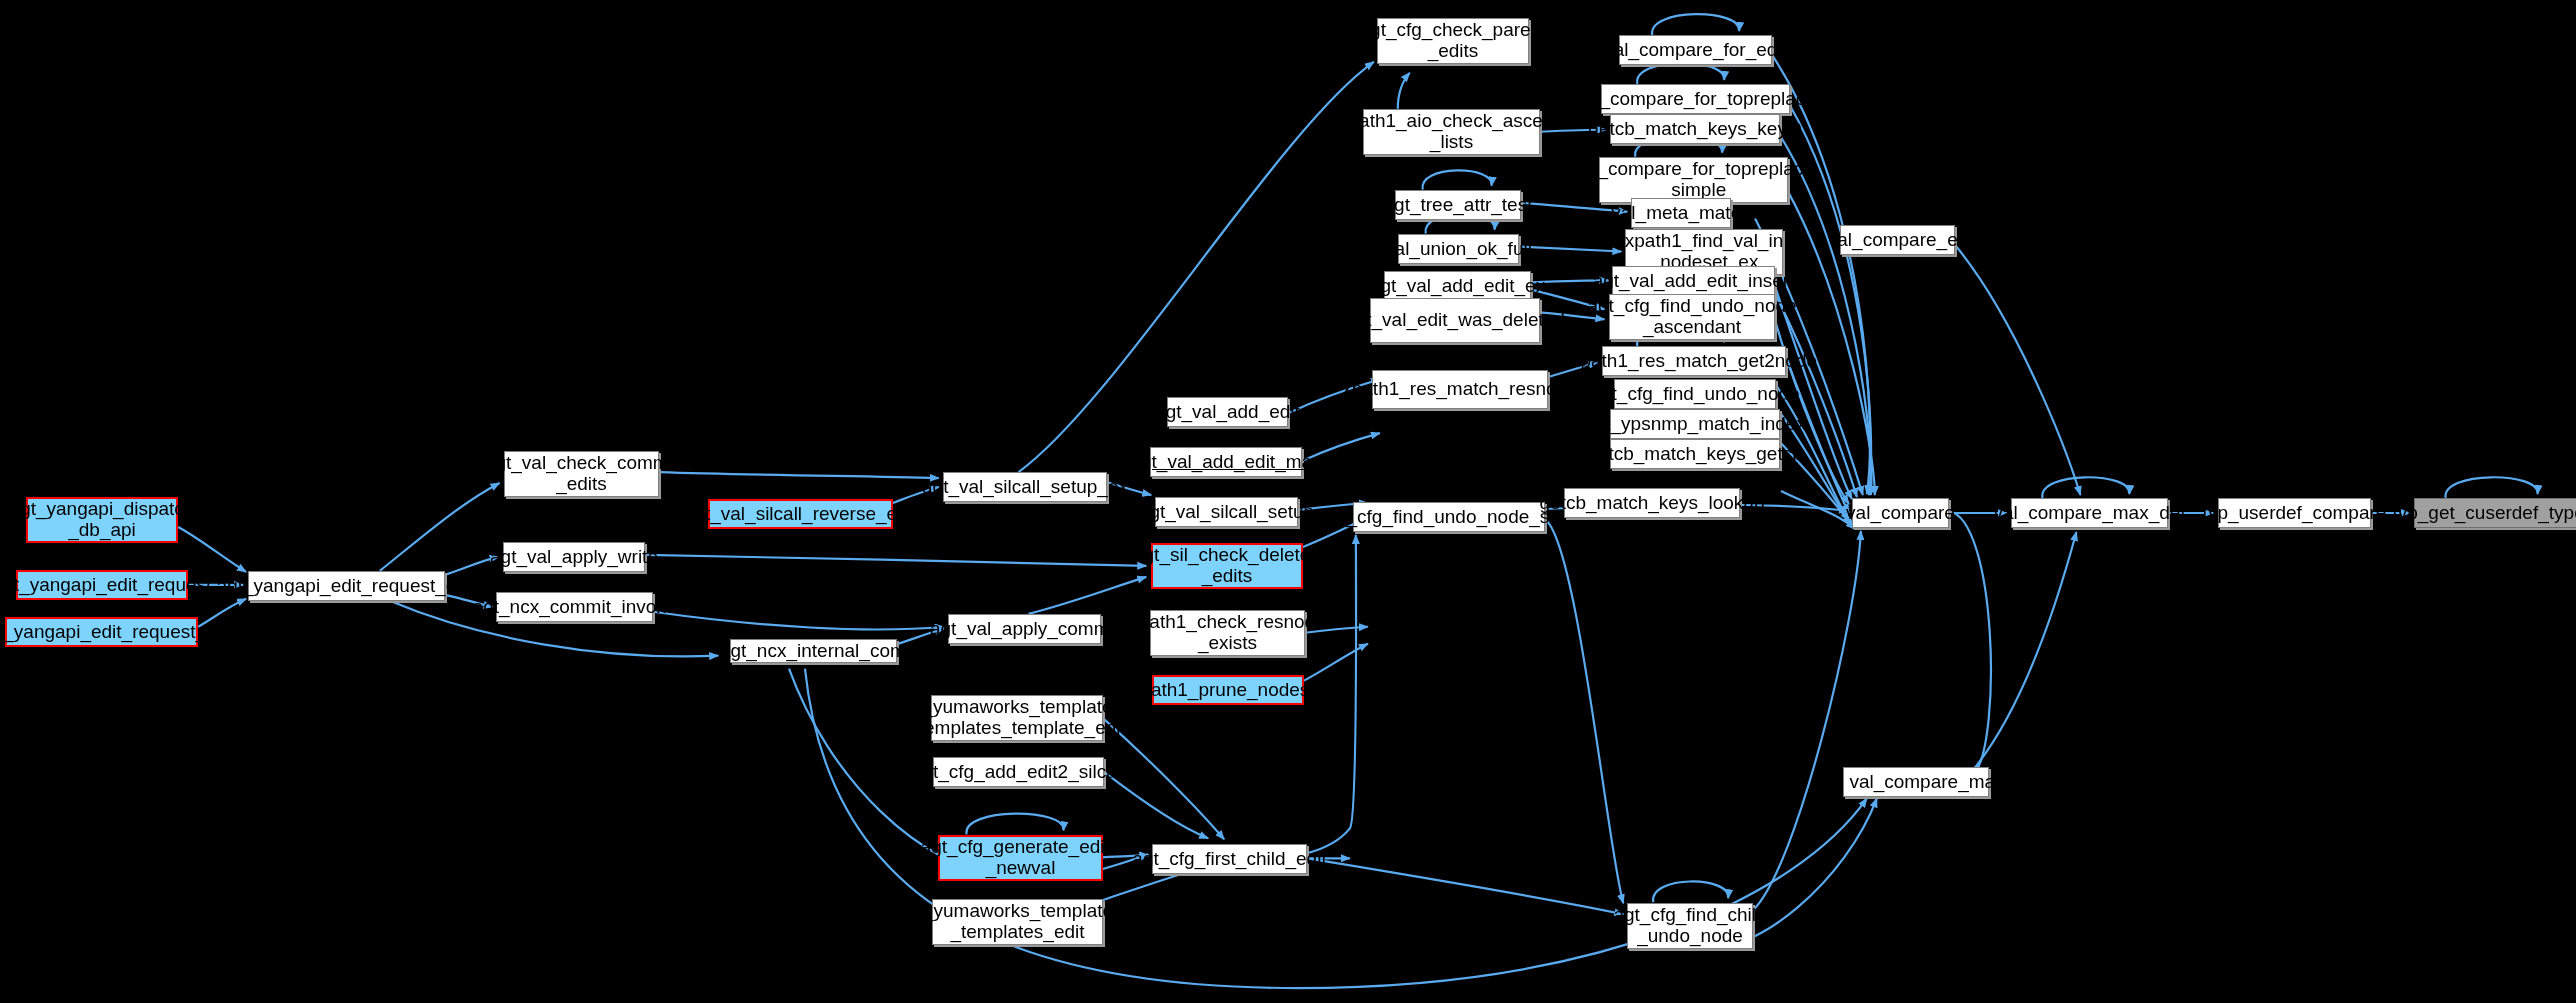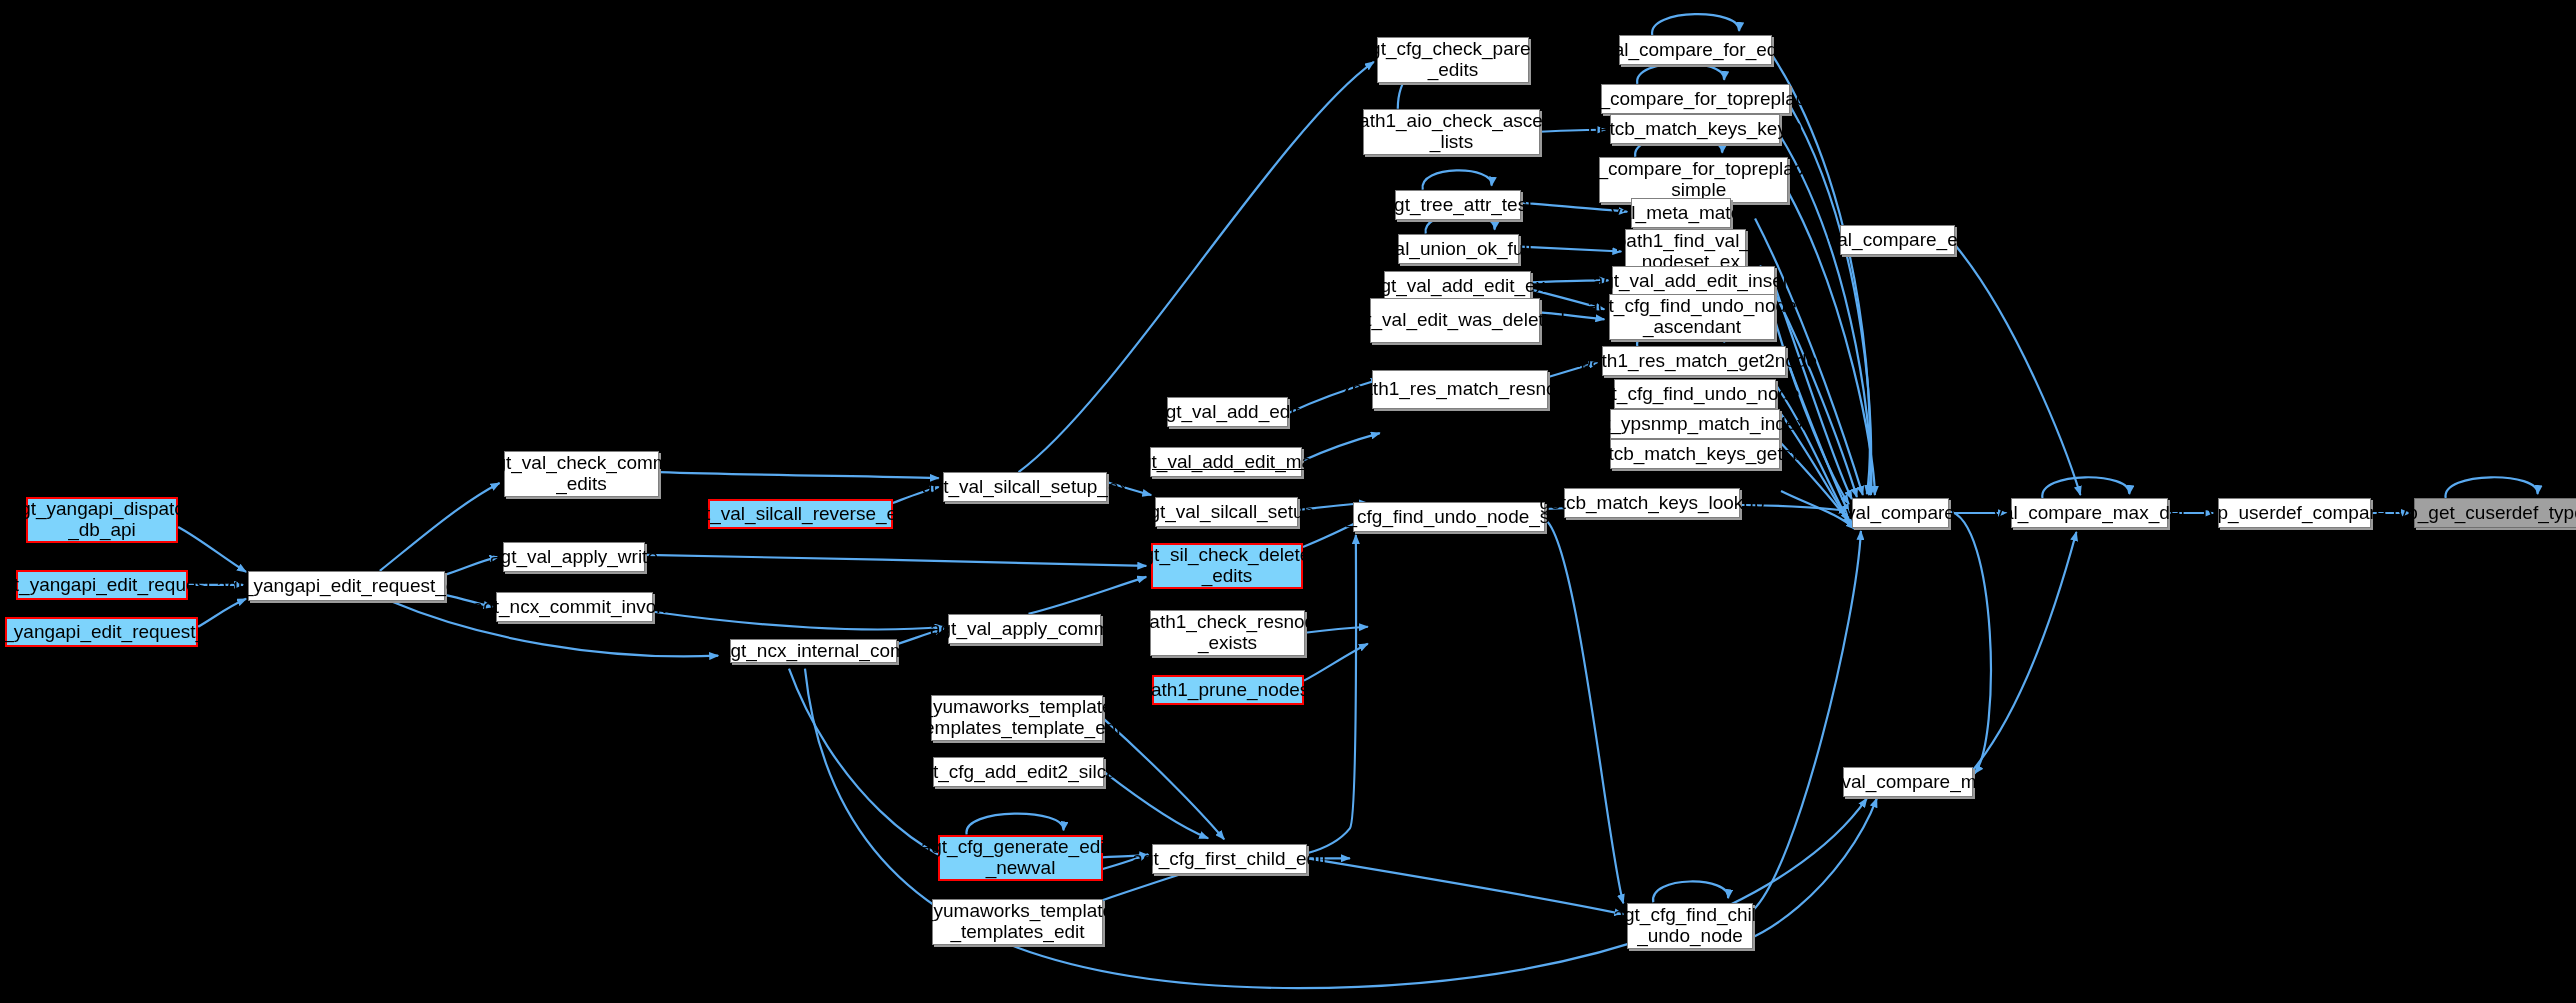--- a/index.html
+++ b/index.html
@@ -124,49 +124,49 @@
 _templates_edit</span></div>
       <div class="node" style="left: 1167px; top: 397px; width: 121px; height: 30px;"><span>agt_val_add_edit</span></div>
       <div class="node" style="left: 1150px; top: 447px; width: 152px; height: 30px; text-decoration: underline;"><span>agt_val_add_edit_max</span></div>
       <div class="node" style="left: 1155px; top: 497px; width: 143px; height: 30px;"><span>agt_val_silcall_setup</span></div>
       <div class="node red" style="left: 1151px; top: 543px; width: 152px; height: 46px;"><span>agt_sil_check_deleted
 _edits</span></div>
       <div class="node" style="left: 1150px; top: 610px; width: 155px; height: 46px;"><span>xpath1_check_resnode
 _exists</span></div>
       <div class="node red" style="left: 1152px; top: 675px; width: 152px; height: 30px;"><span>xpath1_prune_nodeset</span></div>
       <div class="node" style="left: 1152px; top: 844px; width: 155px; height: 30px;"><span>agt_cfg_first_child_edit</span></div>
-      <div class="node" style="left: 1377px; top: 37px; width: 152px; height: 46px;"><span>agt_cfg_check_parent
+      <div class="node" style="left: 1377px; top: 18px; width: 152px; height: 46px;"><span>agt_cfg_check_parent
 _edits</span></div>
       <div class="node" style="left: 1363px; top: 109px; width: 177px; height: 46px;"><span>xpath1_aio_check_ascend
 _lists</span></div>
       <div class="node" style="left: 1395px; top: 190px; width: 126px; height: 30px;"><span>agt_tree_attr_test</span></div>
       <div class="node" style="left: 1398px; top: 234px; width: 121px; height: 30px;"><span>val_union_ok_full</span></div>
       <div class="node" style="left: 1384px; top: 271px; width: 147px; height: 30px;"><span>agt_val_add_edit_ex</span></div>
       <div class="node" style="left: 1370px; top: 298px; width: 170px; height: 45px;"><span>agt_val_edit_was_deleted</span></div>
       <div class="node" style="left: 1372px; top: 370px; width: 176px; height: 39px;"><span>xpath1_res_match_resnode</span></div>
       <div class="node" style="left: 1353px; top: 502px; width: 192px; height: 30px;"><span>agt_cfg_find_undo_node_slow</span></div>
       <div class="node" style="left: 1619px; top: 35px; width: 153px; height: 30px;"><span>val_compare_for_edit</span></div>
       <div class="node" style="left: 1601px; top: 84px; width: 189px; height: 30px;"><span>val_compare_for_topreplace</span></div>
       <div class="node" style="left: 1610px; top: 114px; width: 170px; height: 30px;"><span>getcb_match_keys_keyQ</span></div>
       <div class="node" style="left: 1599px; top: 157px; width: 189px; height: 46px;"><span>val_compare_for_topreplace
 _simple</span></div>
       <div class="node" style="left: 1631px; top: 198px; width: 100px; height: 30px;"><span>val_meta_match</span></div>
-      <div class="node" style="left: 1625px; top: 229px; width: 121px; height: 46px;"><span>xpath1_find_val_in
+      <div class="node" style="left: 1625px; top: 229px; width: 158px; height: 46px;"><span>xpath1_find_val_in
 _nodeset_ex</span></div>
       <div class="node" style="left: 1612px; top: 266px; width: 163px; height: 30px;"><span>agt_val_add_edit_insert</span></div>
       <div class="node" style="left: 1609px; top: 294px; width: 166px; height: 46px;"><span>agt_cfg_find_undo_node
 _ascendant</span></div>
       <div class="node" style="left: 1602px; top: 346px; width: 184px; height: 30px;"><span>xpath1_res_match_get2node</span></div>
       <div class="node" style="left: 1614px; top: 379px; width: 162px; height: 30px;"><span>agt_cfg_find_undo_node</span></div>
       <div class="node" style="left: 1610px; top: 409px; width: 170px; height: 30px;"><span>agt_ypsnmp_match_index</span></div>
       <div class="node" style="left: 1610px; top: 439px; width: 170px; height: 30px;"><span>getcb_match_keys_getcb</span></div>
       <div class="node" style="left: 1564px; top: 488px; width: 176px; height: 30px;"><span>getcb_match_keys_lookup</span></div>
       <div class="node" style="left: 1627px; top: 903px; width: 126px; height: 46px;"><span>agt_cfg_find_child
 _undo_node</span></div>
       <div class="node" style="left: 1840px; top: 225px; width: 115px; height: 30px;"><span>val_compare_ex</span></div>
       <div class="node" style="left: 1852px; top: 498px; width: 97px; height: 30px;"><span>val_compare</span></div>
-      <div class="node" style="left: 1843px; top: 767px; width: 130px; height: 30px; padding-left: 22px;"><span>val_compare_max</span></div>
+      <div class="node" style="left: 1843px; top: 767px; width: 146px; height: 30px; padding-left: 22px;"><span>val_compare_max</span></div>
       <div class="node" style="left: 2011px; top: 498px; width: 157px; height: 30px;"><span>val_compare_max_def</span></div>
       <div class="node" style="left: 2218px; top: 498px; width: 153px; height: 30px;"><span>typ_userdef_compare</span></div>
       <div class="node cur" style="left: 2414px; top: 498px; width: 165px; height: 30px;"><span>typ_get_cuserdef_typdef</span></div>
     </div>
 </div>
 
 
 </body></html>

